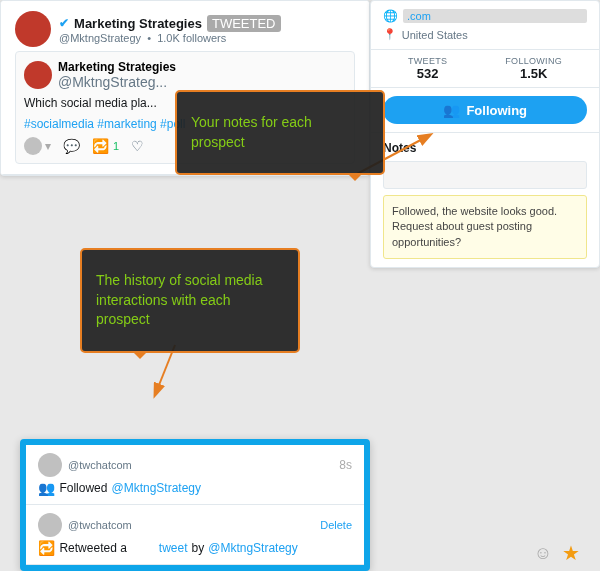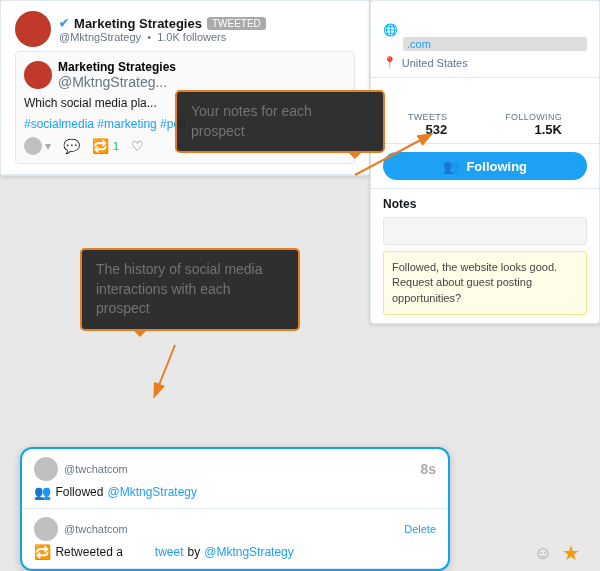--- a/index.html
+++ b/index.html
@@ -73,21 +73,21 @@
     }
 
     .verified-badge {
       color: #1da1f2;
       font-size: 12px;
     }
 
     .tweeted-badge {
       background: #aaa;
       color: #fff;
-      font-size: 10px;
+      font-size: 13px;
       padding: 1px 5px;
       border-radius: 3px;
       font-weight: normal;
     }
 
     .tweet-handle {
       font-size: 11px;
       color: #657786;
     }
 
@@ -156,21 +156,20 @@
       font-size: 12px;
     }
 
     .profile-url {
       font-size: 11px;
       color: #1da1f2;
       background: #ddd;
       border-radius: 2px;
       padding: 1px 4px;
       flex: 1;
-      margin-top: 28px;
     }
 
     .profile-location-row {
       display: flex;
       align-items: center;
       gap: 5px;
     }
 
     .pin-icon {
       color: #aaa;
@@ -183,22 +182,21 @@
     }
 
     .profile-stats {
       display: flex;
       justify-content: space-around;
       padding: 6px 8px;
       border-bottom: 1px solid #e1e8ed;
     }
 
     .stat-item {
-      text-align: right;
-      margin-top: 28px;
+      text-align: center;
     }
 
     .stat-label {
       font-size: 9px;
       color: #657786;
       text-transform: uppercase;
       letter-spacing: 0.3px;
     }
 
     .stat-value {
@@ -255,24 +253,24 @@
       font-size: 11px;
       color: #444;
       line-height: 1.4;
     }
 
     
     .history-panel {
       position: absolute;
       bottom: 0;
       left: 20px;
-      width: 430px;
+      width: 350px;
       background: #fff;
-      border: 2px solid #0ea5e9;
-      border-radius: 12px;
+      border: 6px solid #0ea5e9;
+      border-radius: 4px;
       box-shadow: 0 2px 8px rgba(0,0,0,0.2);
       overflow: hidden;
     }
 
     .history-item {
       padding: 8px 12px;
       border-bottom: 1px solid #e1e8ed;
     }
 
     .history-item-header {
@@ -281,23 +279,22 @@
       justify-content: space-between;
       margin-bottom: 3px;
     }
 
     .history-handle {
       font-size: 11px;
       color: #657786;
     }
 
     .history-time {
-      font-size: 14px;
+      font-size: 12px;
       color: #aaa;
-      font-weight: bold;
     }
 
     .history-action {
       font-size: 12px;
       color: #14171a;
       display: flex;
       align-items: center;
       gap: 4px;
     }
 
@@ -313,24 +310,24 @@
       display: block;
     }
 
     .follow-icon { color: #1da1f2; font-size: 14px; }
     .retweet-icon { color: #17bf63; font-size: 14px; }
 
     
     .tooltip-box {
       position: absolute;
       background: rgba(30, 30, 30, 0.92);
-      color: #737373;
+      color: #84cc16;
       border: 2px solid #e67e22;
       border-radius: 5px;
-      padding: 10px 14px;
+      padding: 21px 14px;
       font-size: 14px;
       font-weight: 500;
       line-height: 1.4;
       z-index: 100;
     }
 
     .tooltip-box::after {
       content: '';
       position: absolute;
       border: 8px solid transparent;

